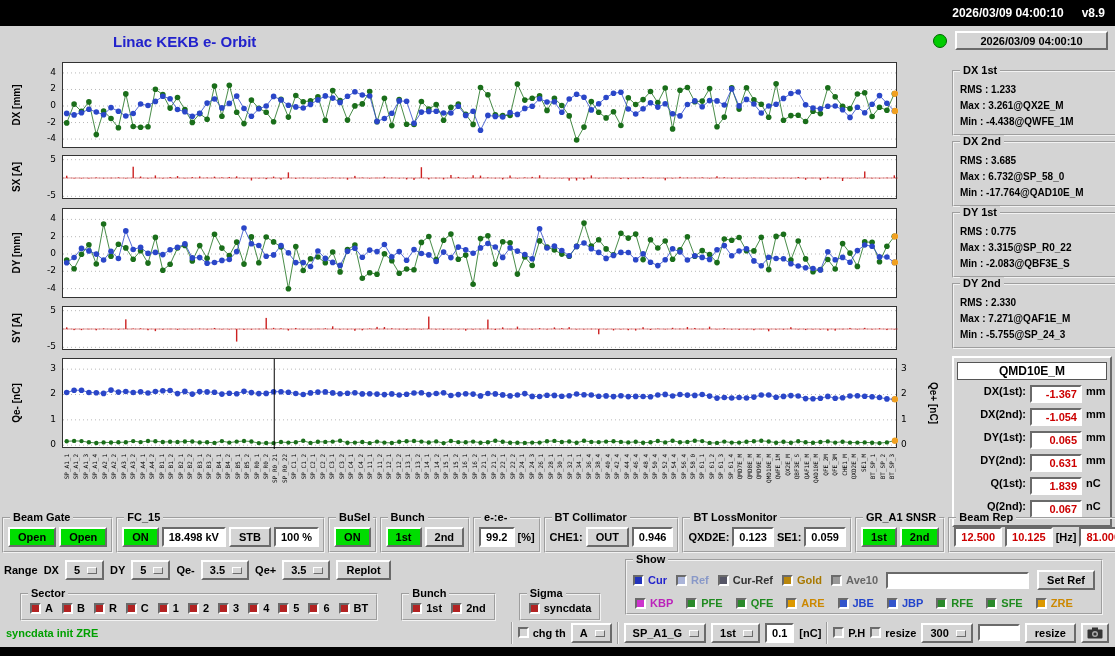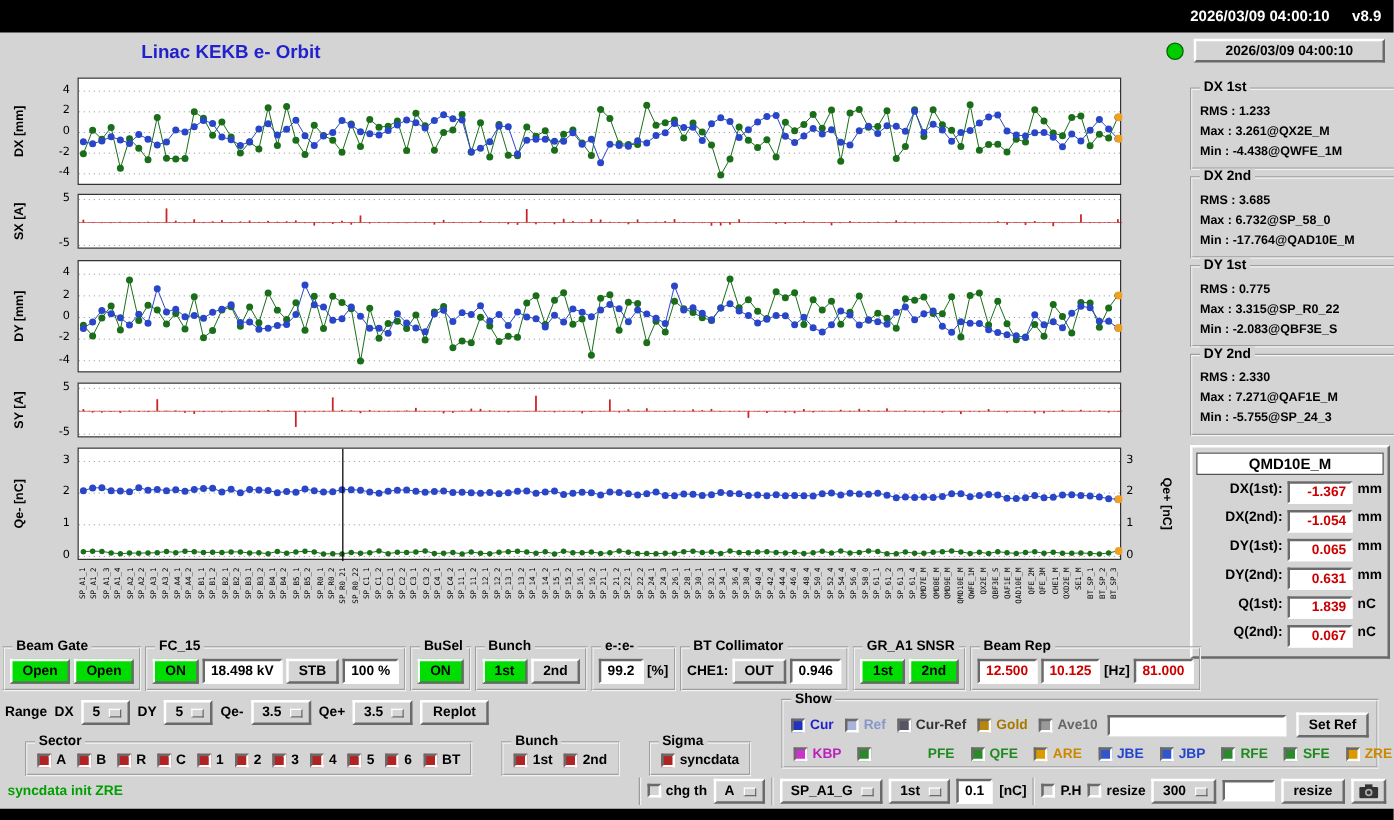--- a/index.html
+++ b/index.html
@@ -1246,20 +1246,27 @@
         <span class="plabel">[%]</span>
       </div>
 
       <div class="group">
         <span class="glabel">BT Collimator</span>
         <span class="plabel">CHE1:</span>
         <button class="btn">OUT</button>
         <span class="val">0.946</span>
       </div>
 
+      <div class="group">
+        <span class="glabel">BT LossMonitor</span>
+        <span class="plabel">QXD2E:</span>
+        <span class="val">0.123</span>
+        <span class="plabel">SE1:</span>
+        <span class="val">0.059</span>
+      </div>
 
       <div class="group">
         <span class="glabel">GR_A1 SNSR</span>
         <button class="btn green">1st</button>
         <button class="btn green">2nd</button>
       </div>
 
       <div class="group">
         <span class="glabel">Beam Rep</span>
         <span class="val red">12.500</span>
@@ -1389,21 +1396,21 @@
           <span class="entry" id="ref-entry"></span>
           <button class="btn">Set Ref</button>
         </div>
         <div class="checks" id="show-row2">
             <span class="chkitem">
               <span class="chk" style="background: rgb(204, 51, 204);"></span>
               <span class="chklabel" style="color: rgb(187, 34, 187);">KBP</span>
             </span>
             <span class="chkitem">
               <span class="chk" style="background: rgb(42, 138, 42);"></span>
-              <span class="chklabel" style="color: rgb(31, 138, 31); margin-left: 41px;">PFE</span>
+              <span class="chklabel" style="color: rgb(31, 138, 31);">PFE</span>
             </span>
             <span class="chkitem">
               <span class="chk" style="background: rgb(42, 138, 42);"></span>
               <span class="chklabel" style="color: rgb(31, 138, 31);">QFE</span>
             </span>
             <span class="chkitem">
               <span class="chk" style="background: rgb(221, 153, 0);"></span>
               <span class="chklabel" style="color: rgb(204, 136, 0);">ARE</span>
             </span>
             <span class="chkitem">

